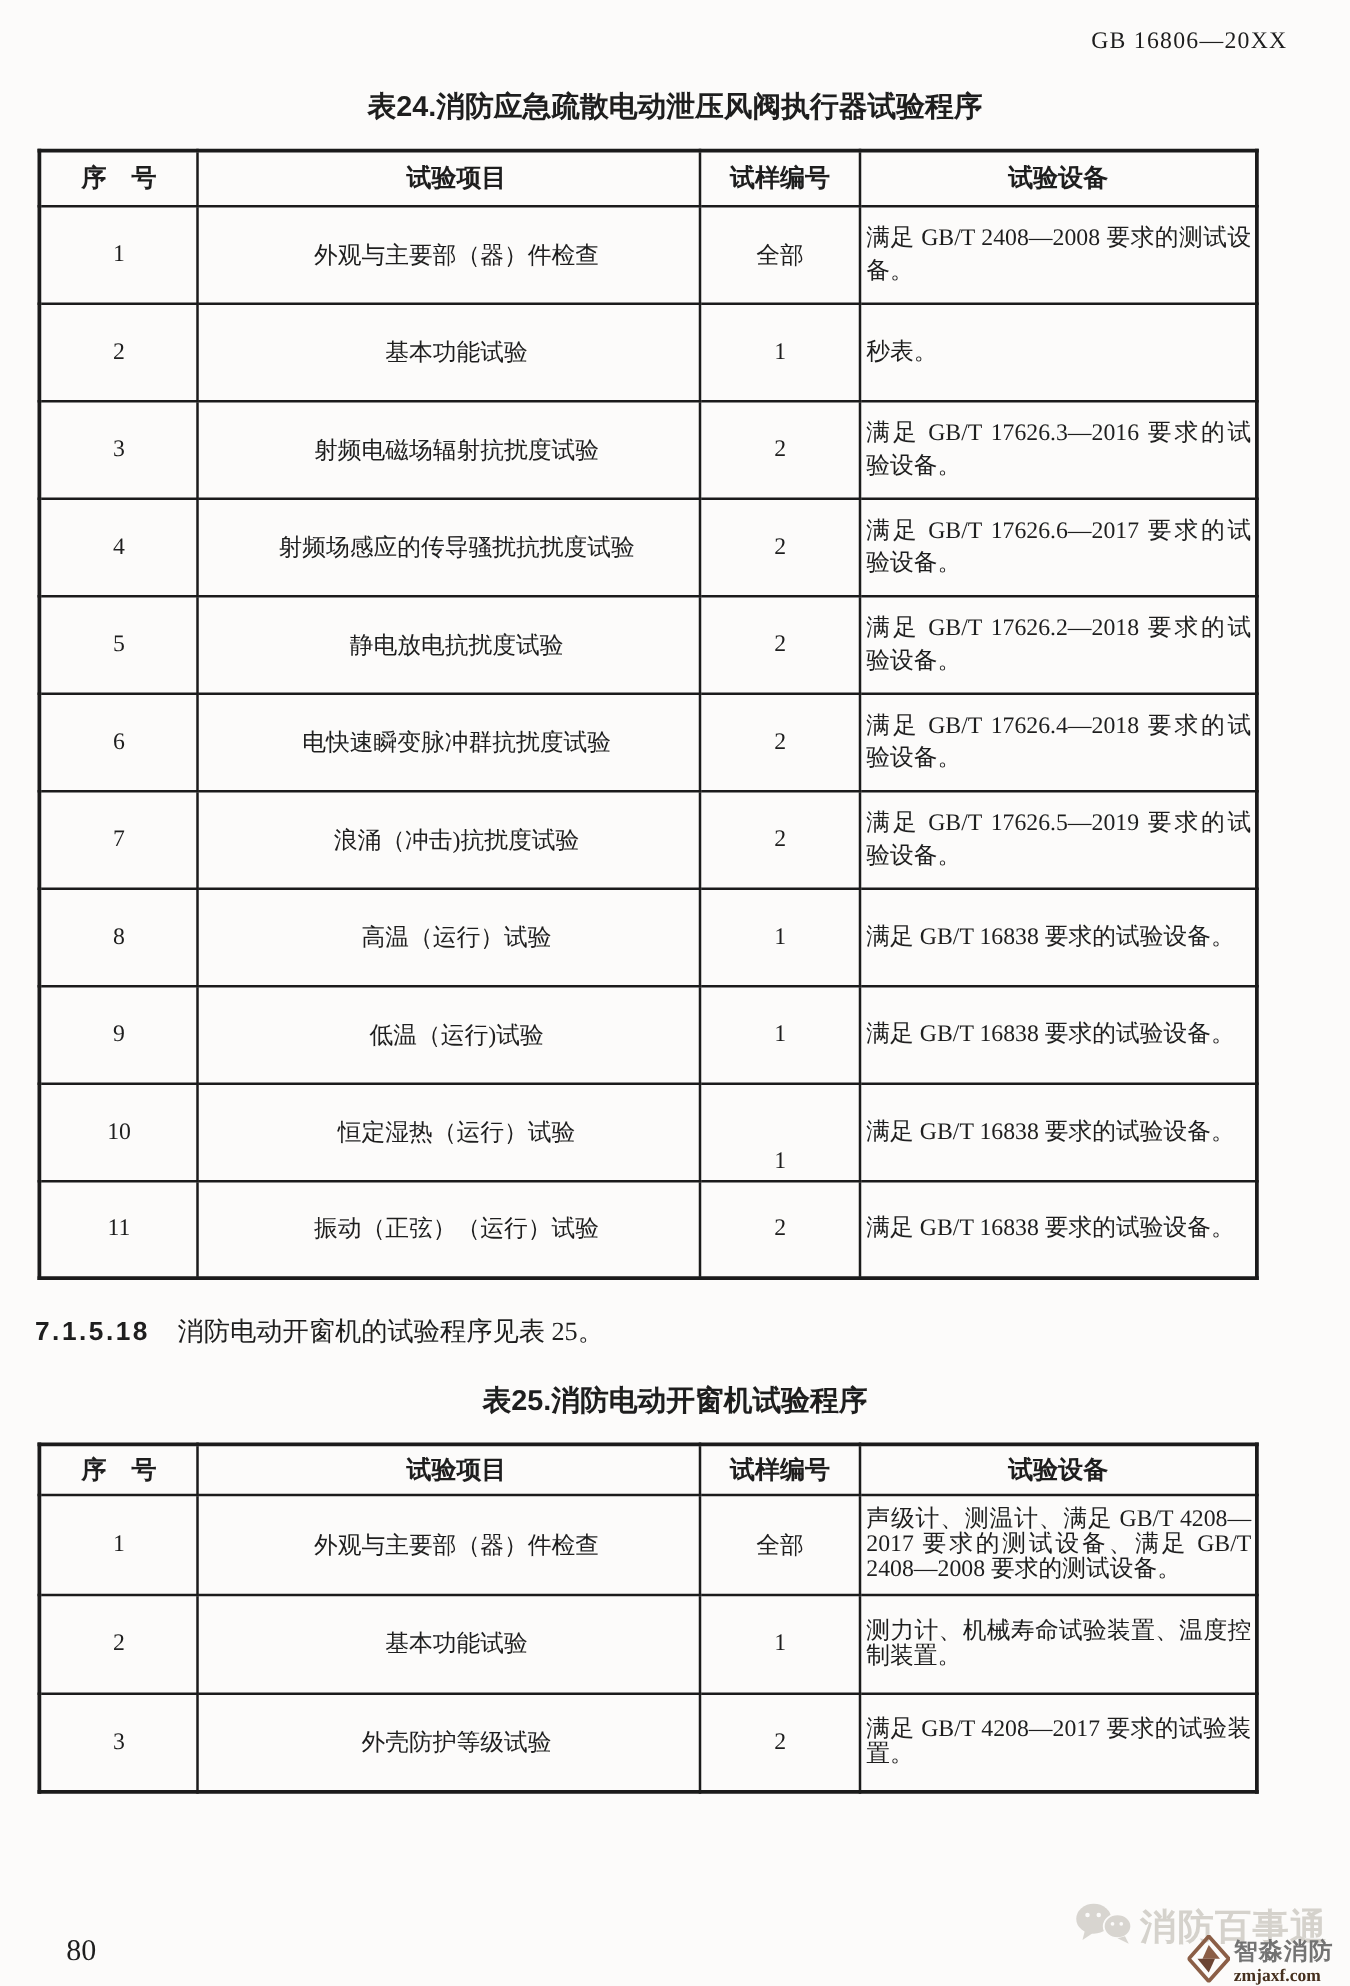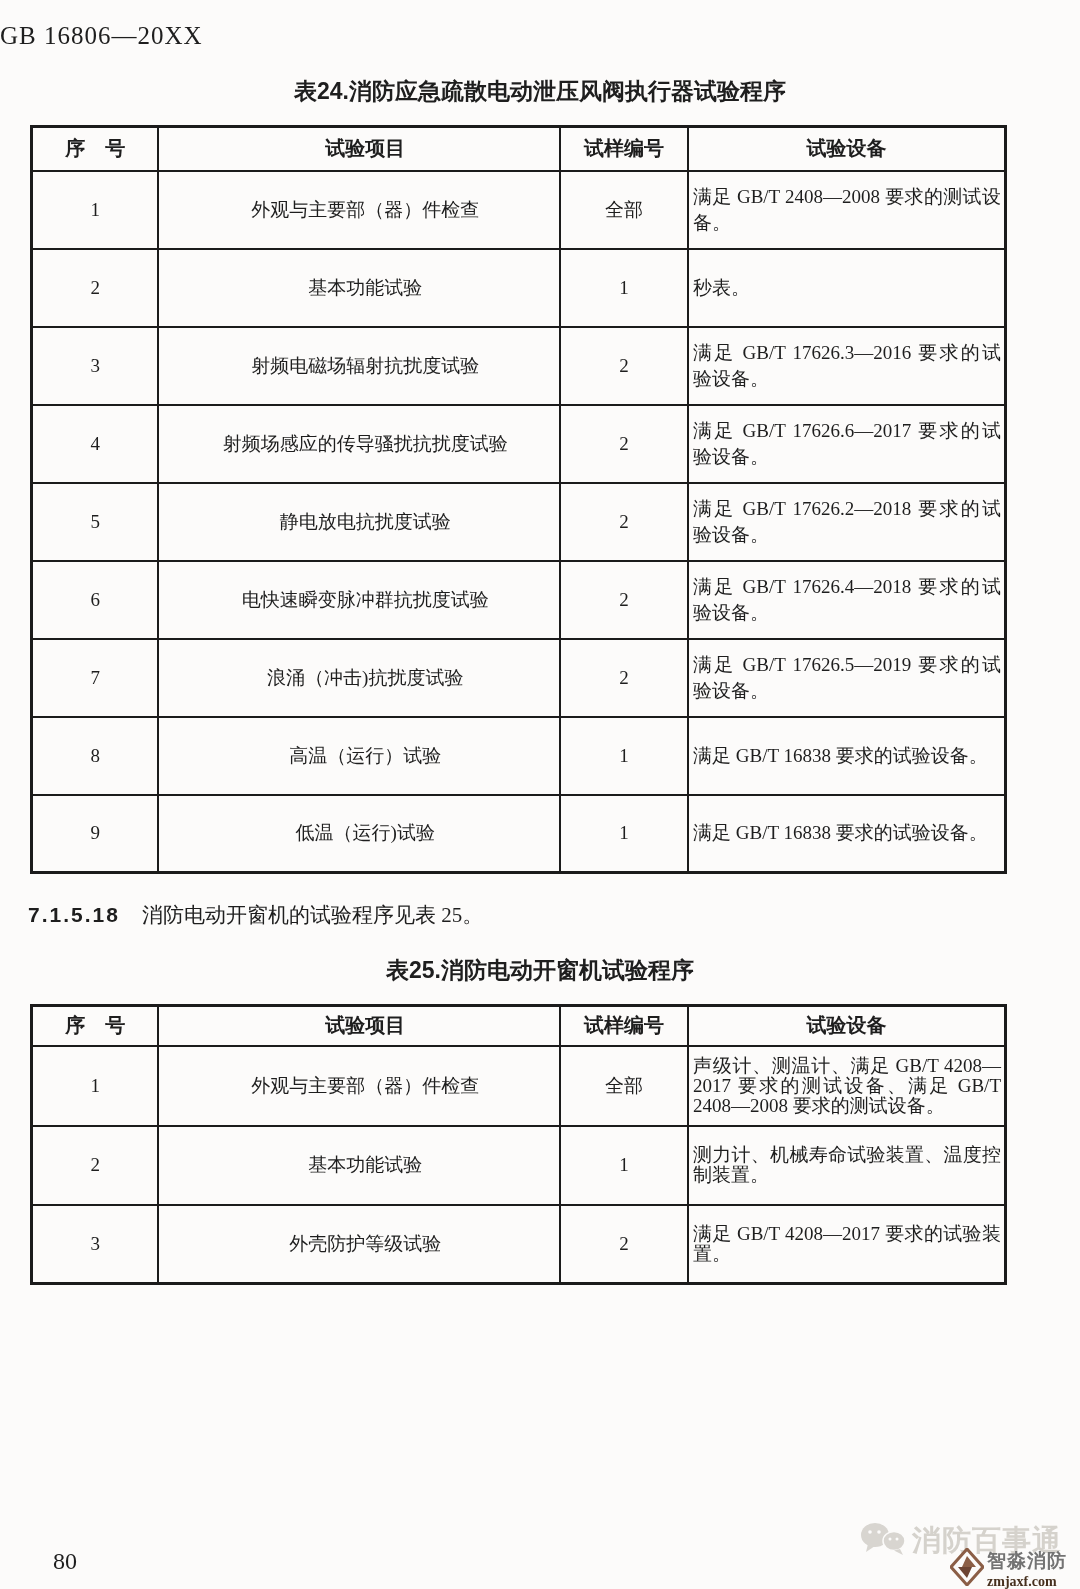--- a/index.html
+++ b/index.html
@@ -10,23 +10,23 @@
   }
   body {
     position: relative;
     height: 1589px;
     background: #fcfbfa;
     overflow: hidden;
   }
   
   .doc-header {
     padding-top: 22px;
-    padding-right: 94px;
-    text-align: left;
-    font-size: 25px;
+    padding-right: 50px;
+    text-align: right;
+    font-size: 19px;
     letter-spacing: 1px;
   }
   
   .t-title {
     margin-top: 26px;
     text-align: center;
     font-family: "Liberation Sans", "DejaVu Sans", sans-serif;
     font-weight: bold;
     font-size: 23px;
   }
@@ -211,21 +211,33 @@
     <td class="col-equip">满足 GB/T 16838 要求的试验设备。</td>
   </tr>
 
   <tr>
     <td class="col-no">9</td>
     <td class="col-item">低温（运行)试验</td>
     <td class="col-sample">1</td>
     <td class="col-equip">满足 GB/T 16838 要求的试验设备。</td>
   </tr>
 
-
+  <tr>
+    <td class="col-no">10</td>
+    <td class="col-item">恒定湿热（运行）试验</td>
+    <td class="col-sample">1</td>
+    <td class="col-equip">满足 GB/T 16838 要求的试验设备。</td>
+  </tr>
+
+  <tr>
+    <td class="col-no">11</td>
+    <td class="col-item">振动（正弦）（运行）试验</td>
+    <td class="col-sample">2</td>
+    <td class="col-equip">满足 GB/T 16838 要求的试验设备。</td>
+  </tr>
 
 </tbody>
 </table>
 
 <div class="clause">
   <span class="num">7.1.5.18</span><span>消防电动开窗机的试验程序见表 25。</span>
 </div>
 
 <div class="t-title" style="">表25.消防电动开窗机试验程序</div>
 

